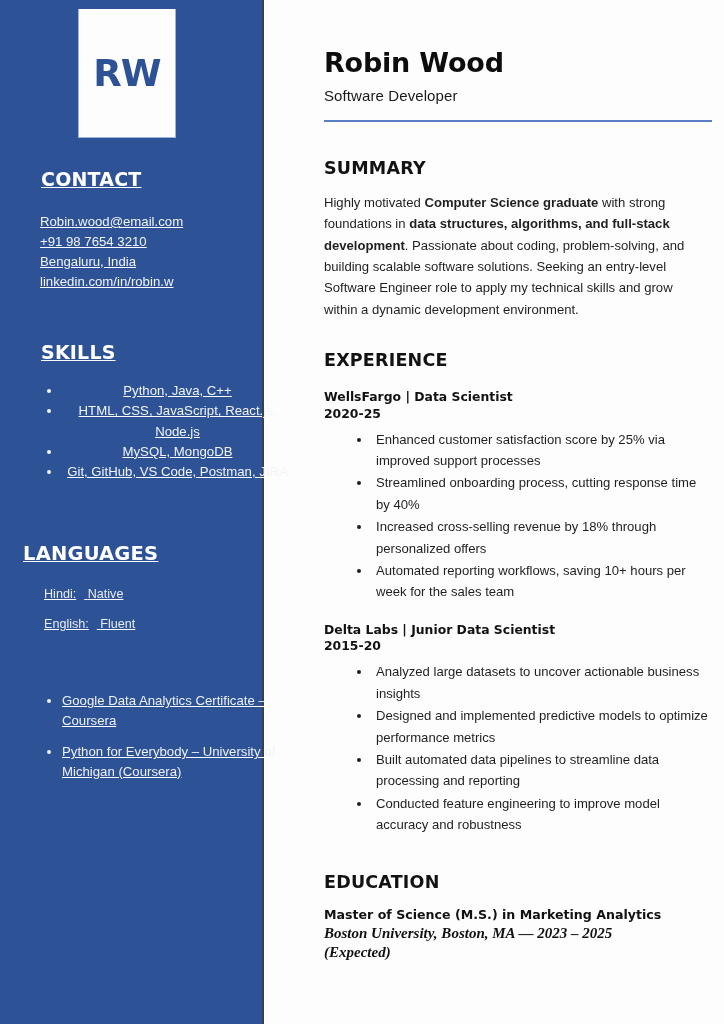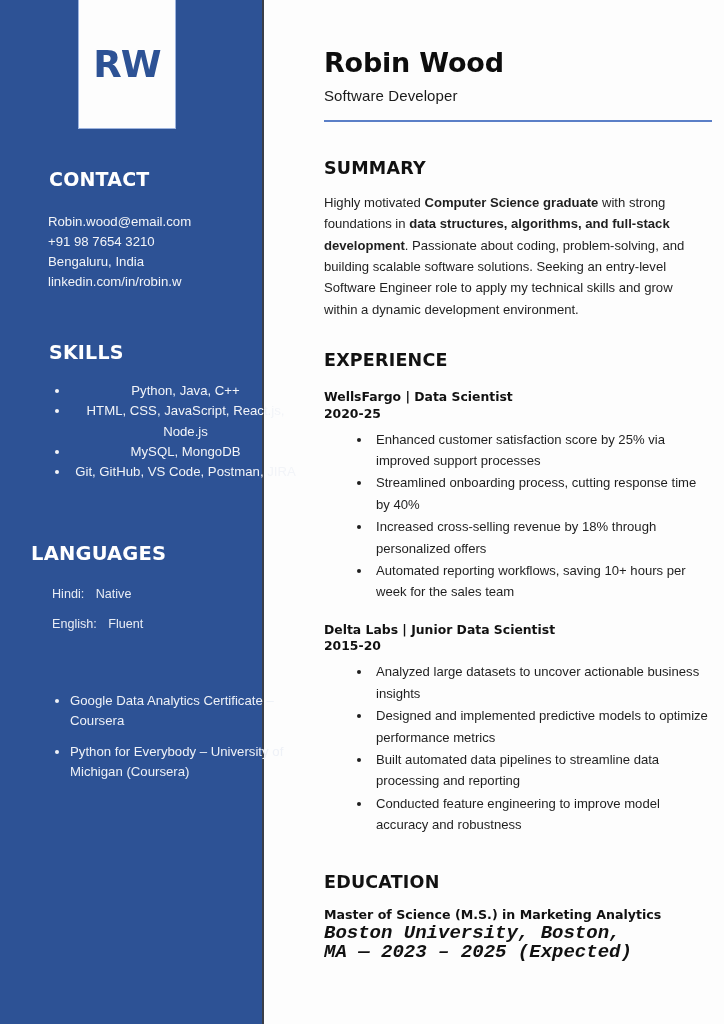--- a/index.html
+++ b/index.html
@@ -27,40 +27,40 @@
     width: 264px;
     height: 1024px;
     background: #2d5295;
     border-right: 2px solid #3b3f48;
     color: #ffffff;
   }
 
   .logo-box {
     position: absolute;
     left: 78px;
-    top: 0px;
+    top: 9px;
     width: 98px;
     height: 129px;
     background: #fdfdfd;
     border: 1px solid #9db4df;
     border-top: none;
     display: flex;
     align-items: center;
     justify-content: center;
   }
   .logo-initials {
     color: #2d5295;
     font-family: "DejaVu Sans", sans-serif;
     font-size: 37px;
     font-weight: bold;
     letter-spacing: -1px;
     line-height: 1;
   }
 
-  .side-section { position: absolute; left: 8px; width: 292px; }
+  .side-section { position: absolute; left: 0; width: 292px; text-decoration: underline; }
 
   .side-h {
     font-family: "DejaVu Sans", sans-serif;
     font-size: 19px;
     font-weight: bold;
     color: #ffffff;
     letter-spacing: 0.2px;
   }
 
   .contact-sec { top: 168px; }
@@ -189,22 +189,22 @@
   .edu-sec { margin-top: 36px; }
   .edu-body { margin-top: 13px; }
   .edu-degree {
     font-family: "DejaVu Sans", sans-serif;
     font-size: 12.6px;
     font-weight: bold;
     color: #111111;
     line-height: 19px;
   }
   .edu-school {
-    font-family: Liberation Mono, monospace;
-    font-size: 19px;
+    font-family: Liberation Serif, serif;
+    font-size: 15px;
     font-weight: bold;
     font-style: italic;
     color: #111111;
     line-height: 19px;
     width: 330px;
   }
   .edu-grad {
     font-family: "DejaVu Sans", sans-serif;
     font-size: 12.6px;
     font-weight: bold;

